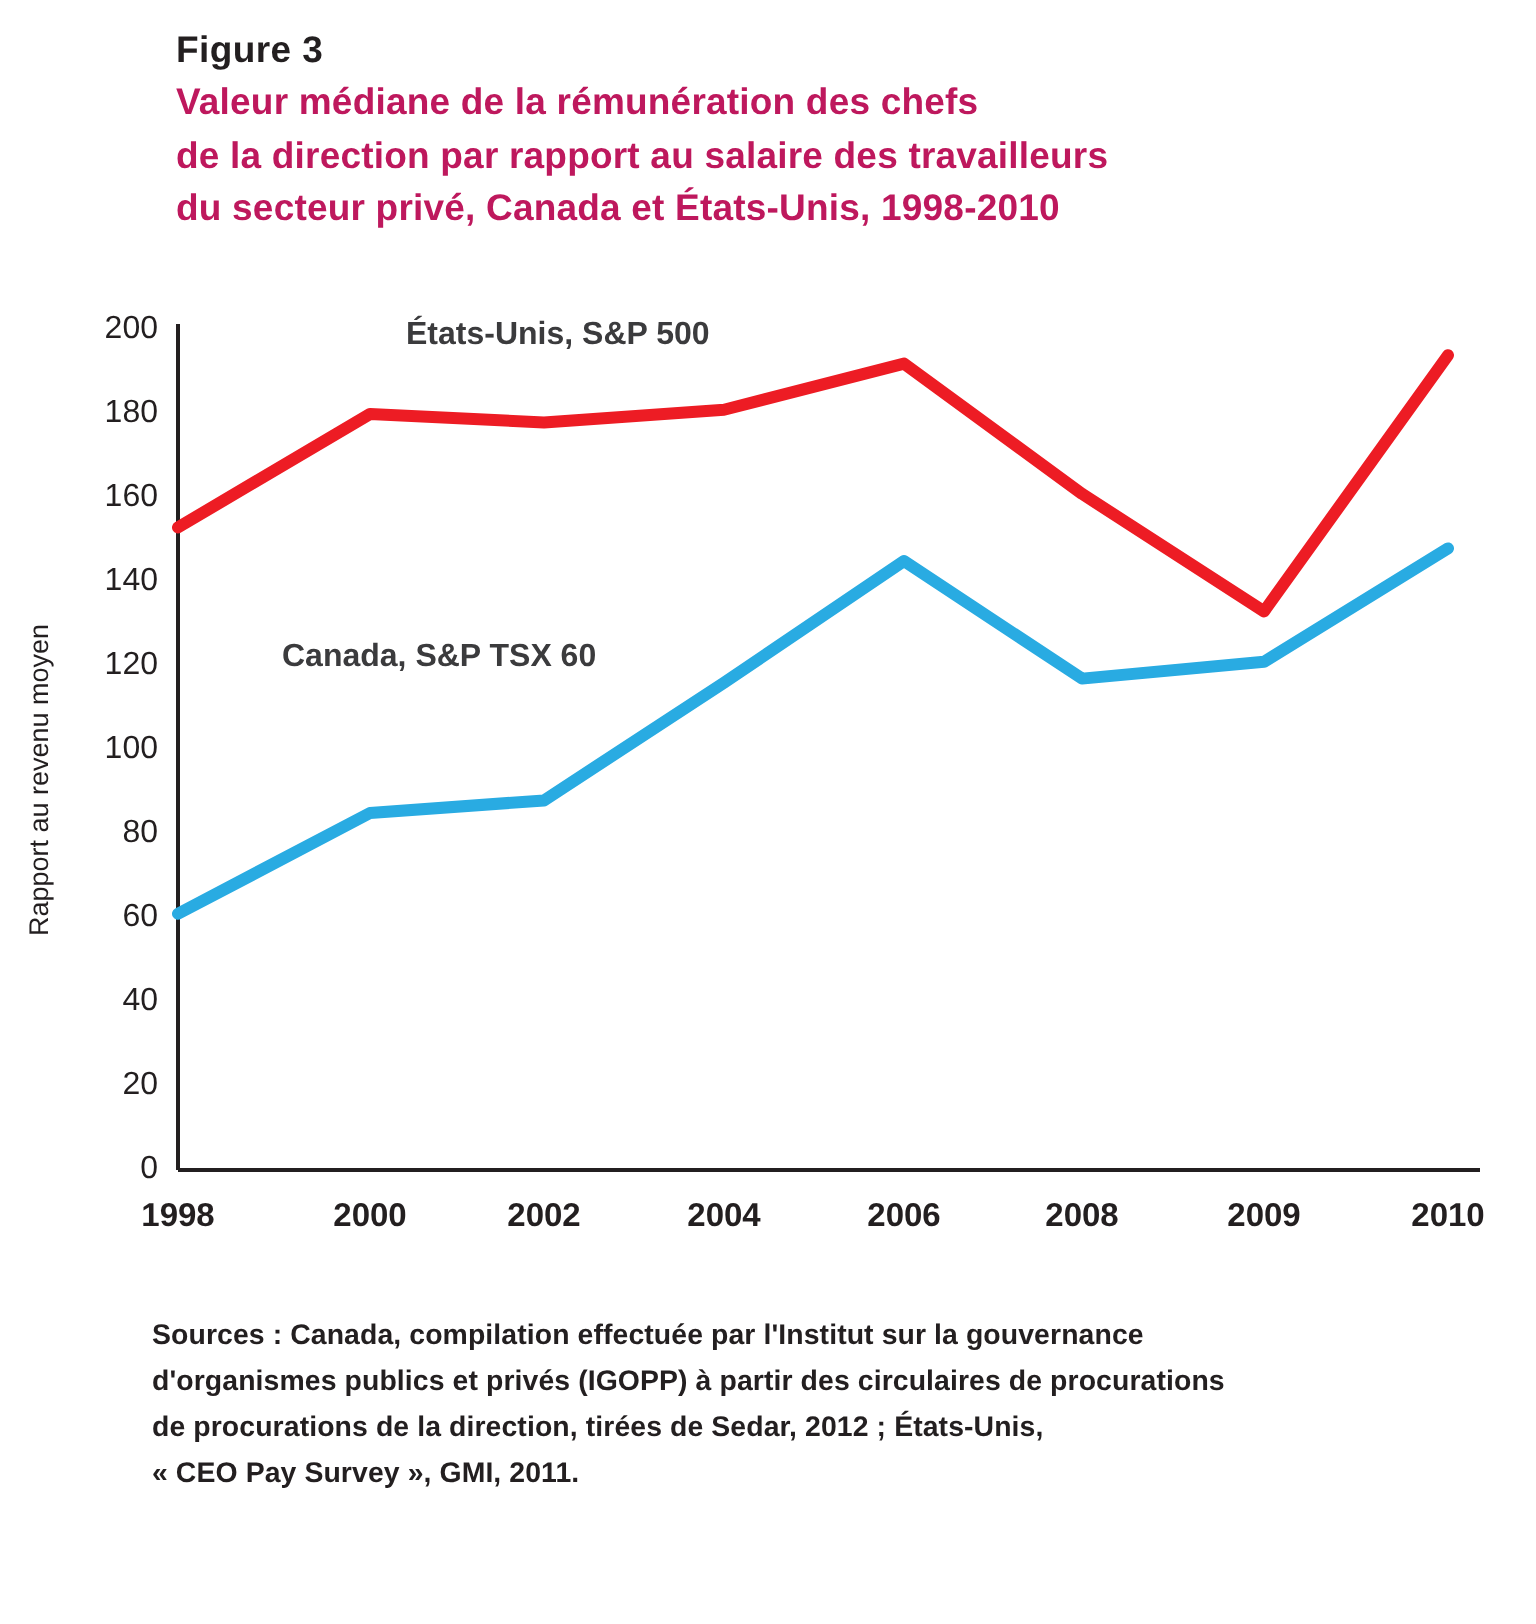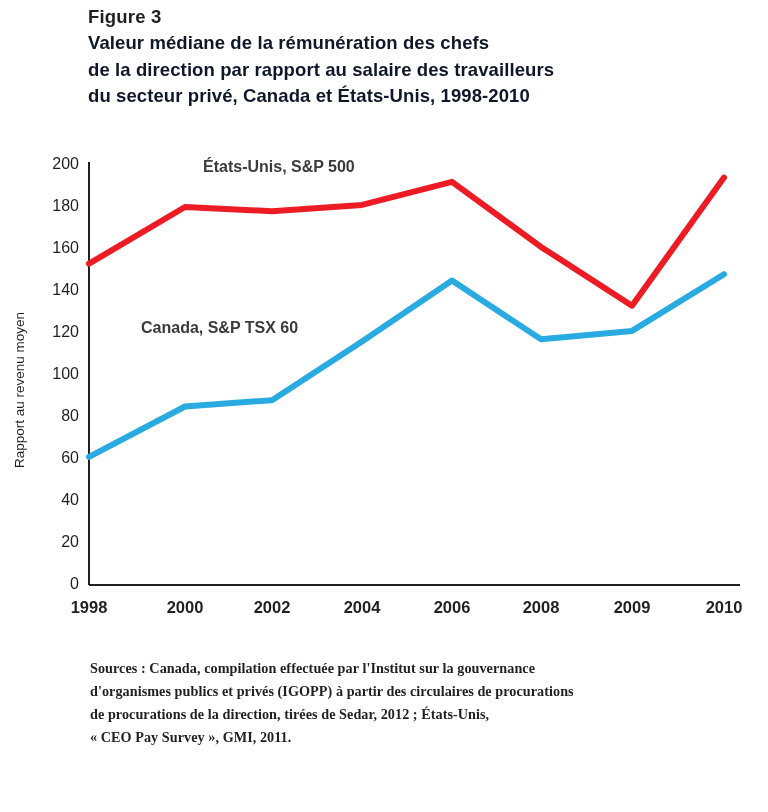--- a/index.html
+++ b/index.html
@@ -14,36 +14,36 @@
     font-family: "Liberation Sans", sans-serif;
     color: #231f20;
     overflow: hidden;
     position: relative;
   }
 
   
   #title-block {
     position: absolute;
     left: 88px;
-    top: 4px;
+    top: 12px;
     width: 660px;
   }
   .fig-label {
     font-size: 18.5px;
     font-weight: bold;
     letter-spacing: 0.2px;
     color: #231f20;
     line-height: 1.42;
     margin: 0;
   }
   .title-line {
     font-size: 18.5px;
     font-weight: bold;
     letter-spacing: 0.1px;
-    color: #0f172a;
+    color: #be185d;
     line-height: 1.42;
     margin: 0;
     white-space: nowrap;
   }
 
   
   #chart-area {
     position: absolute;
     left: 0;
     top: 140px;
@@ -87,24 +87,23 @@
   .series-annotation {
     font-family: "Liberation Sans", sans-serif;
     font-size: 16px;
     fill: #3b3b3d;
     font-weight: 600;
   }
 
   
   #sources-block {
     position: absolute;
-    left: 90px;
+    left: 76px;
     top: 657px;
     width: 670px;
-    font-family: Liberation Serif, serif;
   }
   .source-line {
     font-size: 14.2px;
     font-weight: bold;
     letter-spacing: 0.05px;
     color: #231f20;
     line-height: 1.62;
     margin: 0;
     white-space: nowrap;
   }

